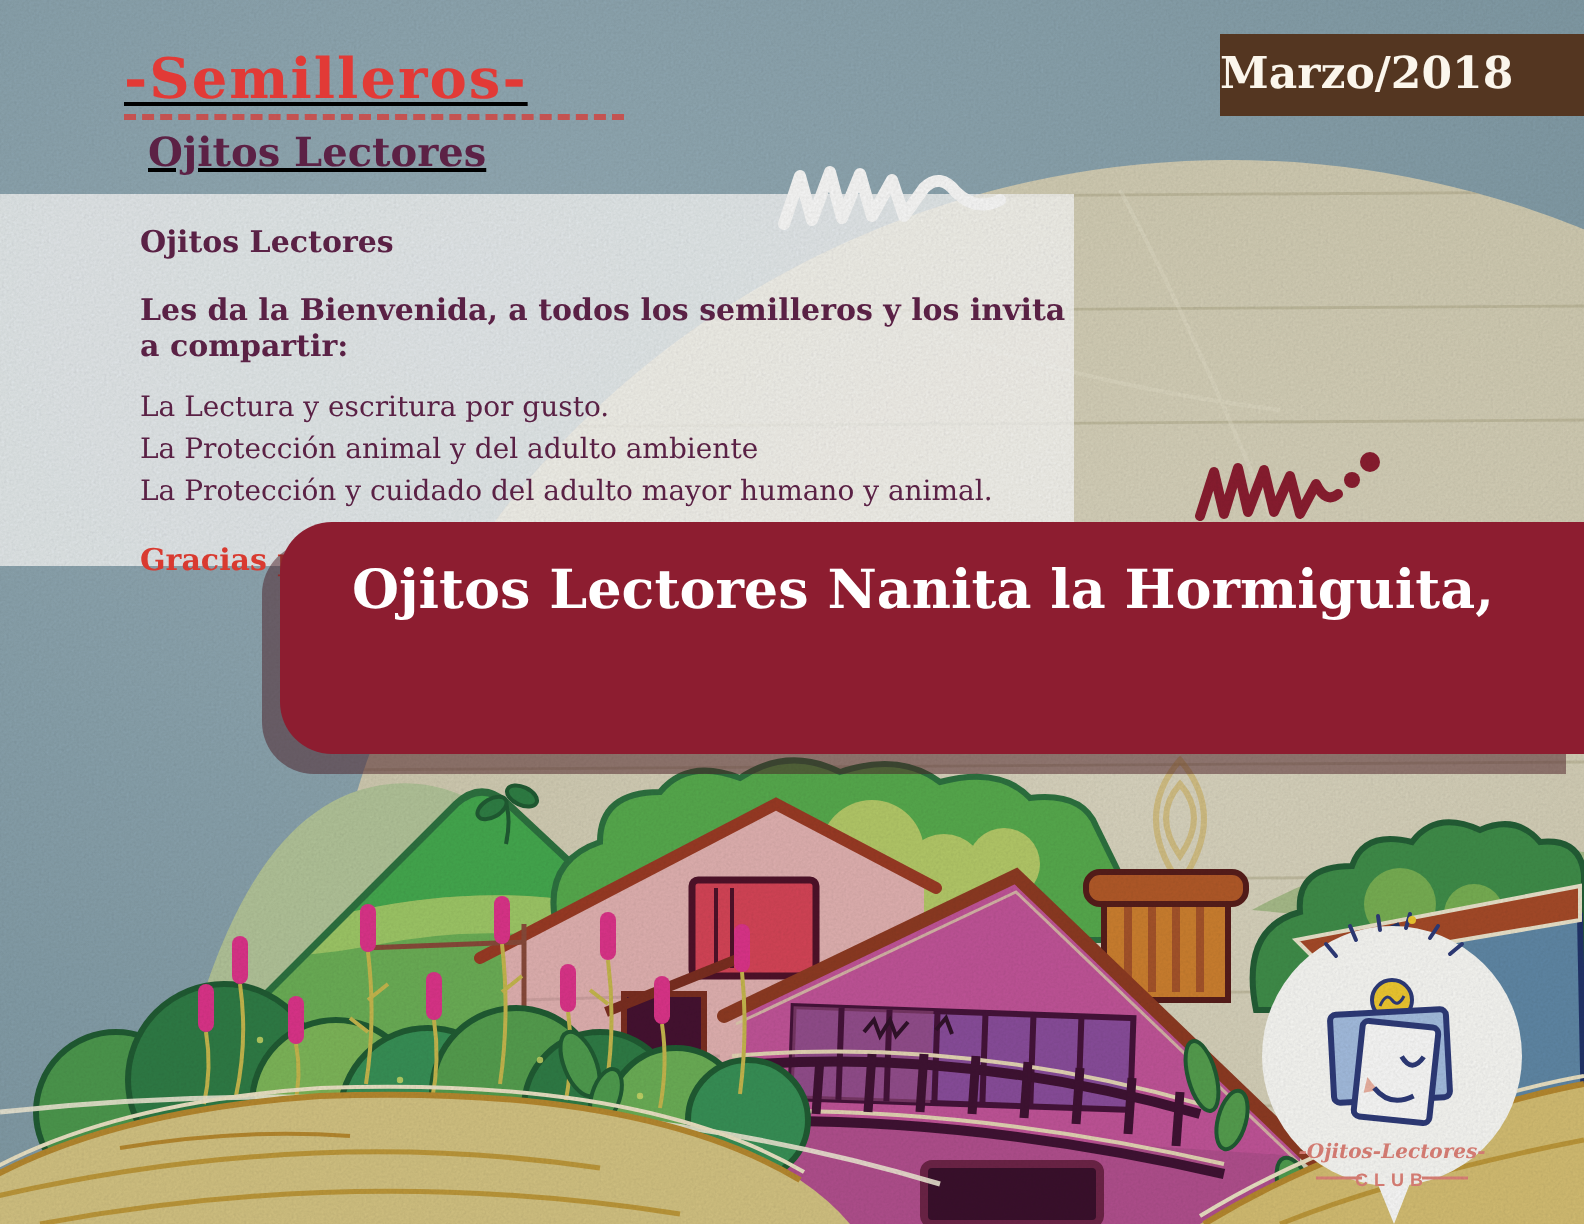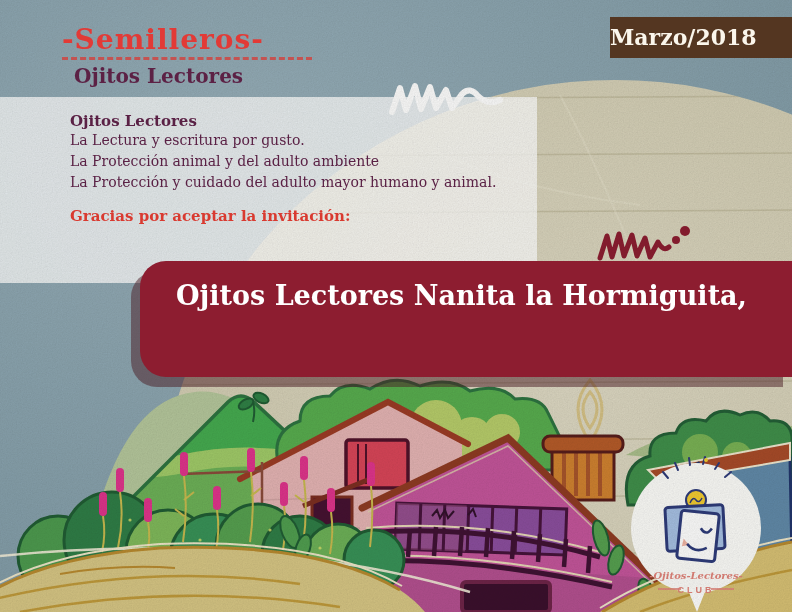--- a/index.html
+++ b/index.html
@@ -1,30 +1,30 @@
 <!DOCTYPE html>
 <html><head>
 <meta charset="utf-8">
 <style>
   html,body{margin:0;padding:0;background:#444;}
   #canvas{position:relative;width:792px;height:612px;overflow:hidden;
     font-family:"DejaVu Serif","Liberation Serif",serif;}
   #scene{position:absolute;left:0;top:0;}
   .abs{position:absolute;}
   
-  #brand{left:62px;top:24px;}
+  #brand{left:62px;top:24px;text-decoration:underline;}
   #brand-title{font-size:28px;font-weight:bold;color:#e23a36;letter-spacing:1px;line-height:32px;}
   #brand-rule{width:250px;border-bottom:3px dashed rgba(216,58,52,.75);margin-top:1px;}
   #brand-sub{font-size:20px;font-weight:bold;color:#5c2145;margin:4px 0 0 12px;}
   #badge{left:610px;top:17px;width:182px;height:41px;background:#543621;
     color:#fbf6ec;font-size:22px;font-weight:bold;line-height:41px;text-align:left;}
   #bodytext{left:70px;top:112px;width:470px;color:#5a2145;}
   .h15{font-size:15px;font-weight:bold;line-height:18px;}
   #welcome{margin-top:16px;}
-  #list{margin-top:0;font-size:14px;line-height:21px;}
+  #list{margin-top:12px;font-size:14px;line-height:21px;}
   #thanks{margin-top:14px;font-size:15px;font-weight:bold;color:#d93a30;}
   
   #banner{left:140px;top:261px;width:652px;height:116px;background:#8d1d30;
     border-radius:26px 0 0 26px;box-shadow:-9px 10px 0 rgba(74,28,36,.5);
     padding:16px 0 0 36px;box-sizing:border-box;}
   #banner .l1{font-size:27px;font-weight:bold;color:#ffffff;line-height:37px;white-space:nowrap;}
   #banner .l2{font-size:27px;font-weight:bold;color:#eea41f;line-height:37px;white-space:nowrap;}
 </style>
 </head>
 <body>
@@ -307,20 +307,21 @@
 <div class="abs" id="brand">
   <div id="brand-title">-Semilleros-</div>
   <div id="brand-rule"></div>
   <div id="brand-sub">Ojitos Lectores</div>
 </div>
 
 <div class="abs" id="badge">Marzo/2018</div>
 
 <div class="abs" id="bodytext">
   <div class="h15">Ojitos Lectores</div>
+  <div class="h15" id="welcome">Les da la Bienvenida, a todos los semilleros y los invita a compartir:</div>
   <div id="list">
     <div>La Lectura y escritura por gusto.</div>
     <div>La Protección animal y del adulto ambiente</div>
     <div>La Protección y cuidado del adulto mayor humano y animal.</div>
   </div>
   <div id="thanks">Gracias por aceptar la invitación:</div>
 </div>
 
 <div class="abs" id="banner">
   <div class="l1">Ojitos Lectores Nanita la Hormiguita,</div>

